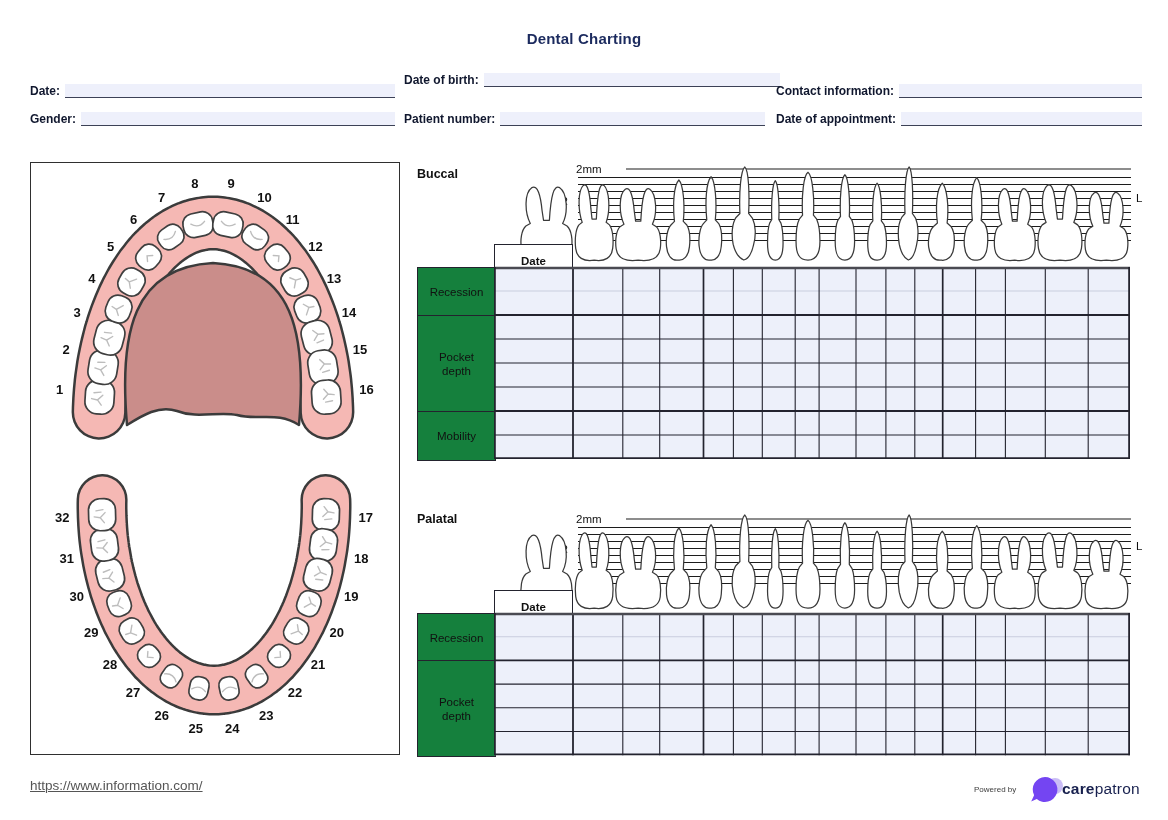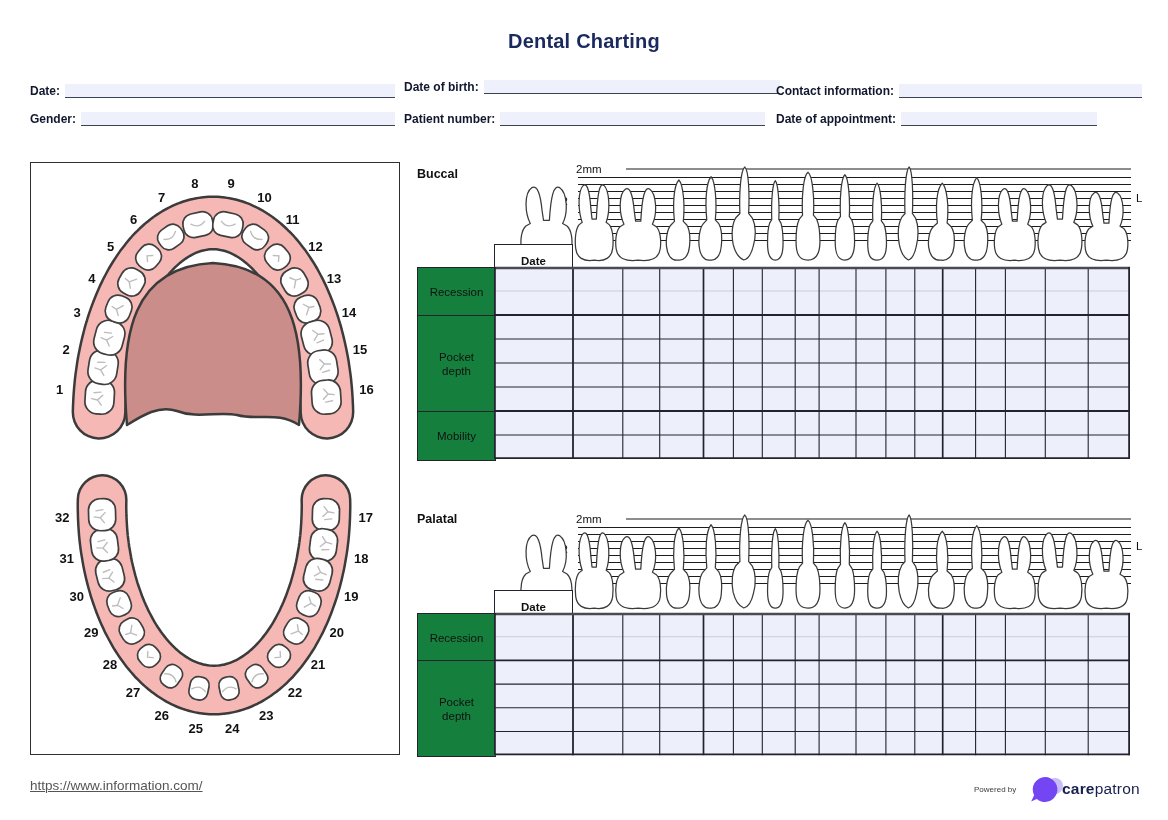--- a/index.html
+++ b/index.html
@@ -6,21 +6,21 @@
   html,body { background:#fff; }
   body {
     width:1168px; height:820px; position:relative;
     font-family:"Liberation Sans", sans-serif; color:#111;
     overflow:hidden;
   }
   svg { font-family:inherit; overflow:visible; }
   .abs { position:absolute; }
   .title {
     position:absolute; left:0; right:0; top:30px; text-align:center;
-    font-size:20px; font-weight:bold; color:#1b2a5e; letter-spacing:.2px;
+    font-size:15px; font-weight:bold; color:#1b2a5e; letter-spacing:.2px;
   }
   .fgroup { position:absolute; display:flex; align-items:flex-end; }
   .flabel { font-size:12px; font-weight:bold; color:#10172e; white-space:nowrap; padding-right:5px; line-height:14px; }
   .fline {
     flex:1; height:14px; background:#eef0fb; border:none;
     border-bottom:1.4px solid #3c4156; font:12px "Liberation Sans",sans-serif;
     padding:0 3px; outline:none;
   }
   .panel { position:absolute; left:30px; top:162px; width:370px; height:593px; border:1.5px solid #2f2f2f; background:#fff; }
   .sec-label { position:absolute; font-size:12.5px; font-weight:bold; color:#111; }
@@ -43,37 +43,37 @@
 </style>
 </head>
 <body>
 
 <h1 class="title">Dental Charting</h1>
 
 <div class="fgroup" style="left:30px;top:84px;width:365px;">
   <span class="flabel">Date:</span>
   <input class="fline" value="" style="">
 </div>
-<div class="fgroup" style="left:404px;top:80px;width:376px;align-items:flex-end;">
+<div class="fgroup" style="left:404px;top:73px;width:376px;align-items:flex-end;">
   <span class="flabel">Date of birth:</span>
   <input class="fline" value="" style="">
 </div>
 <div class="fgroup" style="left:776px;top:84px;width:366px;">
   <span class="flabel">Contact information:</span>
   <input class="fline" value="" style="">
 </div>
 <div class="fgroup" style="left:30px;top:112px;width:365px;">
   <span class="flabel">Gender:</span>
   <input class="fline" value="" style="">
 </div>
 <div class="fgroup" style="left:404px;top:112px;width:361px;">
   <span class="flabel">Patient number:</span>
   <input class="fline" value="" style="">
 </div>
-<div class="fgroup" style="left:776px;top:112px;width:321px;">
+<div class="fgroup" style="left:776px;top:112px;width:366px;">
   <span class="flabel">Date of appointment:</span>
   <input class="fline" value="" style="">
 </div>
 
 <div class="panel">
   <svg id="mouth-svg" width="367" height="590" viewBox="0 0 367 590">
       <path d="M68.1,249.2 L 68.2,244.9 L 68.4,240.6 L 68.6,236.3 L 68.9,232.0 L 69.2,227.8 L 69.6,223.5 L 70.0,219.3 L 70.5,215.1 L 71.1,210.9 L 71.7,206.7 L 72.3,202.5 L 73.0,198.4 L 73.8,194.3 L 74.6,190.3 L 75.5,186.2 L 76.4,182.2 L 77.4,178.2 L 78.4,174.3 L 79.4,170.4 L 80.6,166.6 L 81.7,162.8 L 82.9,159.0 L 84.2,155.3 L 85.5,151.6 L 86.9,148.0 L 88.3,144.5 L 89.7,141.0 L 91.2,137.5 L 92.7,134.1 L 94.3,130.8 L 95.9,127.5 L 97.6,124.3 L 99.3,121.1 L 101.0,118.0 L 102.8,115.0 L 104.6,112.1 L 106.5,109.2 L 108.4,106.4 L 110.3,103.6 L 112.3,101.0 L 114.3,98.4 L 116.3,95.8 L 118.3,93.4 L 120.4,91.0 L 122.6,88.8 L 124.7,86.6 L 126.9,84.4 L 129.1,82.4 L 131.3,80.4 L 133.6,78.6 L 135.8,76.8 L 138.1,75.1 L 140.5,73.5 L 142.8,72.0 L 145.2,70.5 L 147.5,69.2 L 149.9,67.9 L 152.3,66.8 L 154.8,65.7 L 157.2,64.7 L 159.6,63.8 L 162.1,63.0 L 164.6,62.3 L 167.0,61.7 L 169.5,61.2 L 172.0,60.8 L 174.5,60.4 L 177.0,60.2 L 179.5,60.0 L 182.0,60.0 L 184.5,60.0 L 187.0,60.2 L 189.5,60.4 L 192.0,60.8 L 194.5,61.2 L 197.0,61.7 L 199.4,62.3 L 201.9,63.0 L 204.4,63.8 L 206.8,64.7 L 209.2,65.7 L 211.7,66.8 L 214.1,67.9 L 216.5,69.2 L 218.8,70.5 L 221.2,72.0 L 223.5,73.5 L 225.9,75.1 L 228.2,76.8 L 230.4,78.6 L 232.7,80.4 L 234.9,82.4 L 237.1,84.4 L 239.3,86.6 L 241.4,88.8 L 243.6,91.0 L 245.7,93.4 L 247.7,95.8 L 249.7,98.4 L 251.7,101.0 L 253.7,103.6 L 255.6,106.4 L 257.5,109.2 L 259.4,112.1 L 261.2,115.0 L 263.0,118.0 L 264.7,121.1 L 266.4,124.3 L 268.1,127.5 L 269.7,130.8 L 271.3,134.1 L 272.8,137.5 L 274.3,141.0 L 275.7,144.5 L 277.1,148.0 L 278.5,151.6 L 279.8,155.3 L 281.1,159.0 L 282.3,162.8 L 283.4,166.6 L 284.6,170.4 L 285.6,174.3 L 286.6,178.2 L 287.6,182.2 L 288.5,186.2 L 289.4,190.3 L 290.2,194.3 L 291.0,198.4 L 291.7,202.5 L 292.3,206.7 L 292.9,210.9 L 293.5,215.1 L 294.0,219.3 L 294.4,223.5 L 294.8,227.8 L 295.1,232.0 L 295.4,236.3 L 295.6,240.6 L 295.8,244.9 L 295.9,249.2" fill="none" stroke="#3b3b3b" stroke-width="55" stroke-linecap="round" stroke-linejoin="round"></path>
       <path d="M68.1,249.2 L 68.2,244.9 L 68.4,240.6 L 68.6,236.3 L 68.9,232.0 L 69.2,227.8 L 69.6,223.5 L 70.0,219.3 L 70.5,215.1 L 71.1,210.9 L 71.7,206.7 L 72.3,202.5 L 73.0,198.4 L 73.8,194.3 L 74.6,190.3 L 75.5,186.2 L 76.4,182.2 L 77.4,178.2 L 78.4,174.3 L 79.4,170.4 L 80.6,166.6 L 81.7,162.8 L 82.9,159.0 L 84.2,155.3 L 85.5,151.6 L 86.9,148.0 L 88.3,144.5 L 89.7,141.0 L 91.2,137.5 L 92.7,134.1 L 94.3,130.8 L 95.9,127.5 L 97.6,124.3 L 99.3,121.1 L 101.0,118.0 L 102.8,115.0 L 104.6,112.1 L 106.5,109.2 L 108.4,106.4 L 110.3,103.6 L 112.3,101.0 L 114.3,98.4 L 116.3,95.8 L 118.3,93.4 L 120.4,91.0 L 122.6,88.8 L 124.7,86.6 L 126.9,84.4 L 129.1,82.4 L 131.3,80.4 L 133.6,78.6 L 135.8,76.8 L 138.1,75.1 L 140.5,73.5 L 142.8,72.0 L 145.2,70.5 L 147.5,69.2 L 149.9,67.9 L 152.3,66.8 L 154.8,65.7 L 157.2,64.7 L 159.6,63.8 L 162.1,63.0 L 164.6,62.3 L 167.0,61.7 L 169.5,61.2 L 172.0,60.8 L 174.5,60.4 L 177.0,60.2 L 179.5,60.0 L 182.0,60.0 L 184.5,60.0 L 187.0,60.2 L 189.5,60.4 L 192.0,60.8 L 194.5,61.2 L 197.0,61.7 L 199.4,62.3 L 201.9,63.0 L 204.4,63.8 L 206.8,64.7 L 209.2,65.7 L 211.7,66.8 L 214.1,67.9 L 216.5,69.2 L 218.8,70.5 L 221.2,72.0 L 223.5,73.5 L 225.9,75.1 L 228.2,76.8 L 230.4,78.6 L 232.7,80.4 L 234.9,82.4 L 237.1,84.4 L 239.3,86.6 L 241.4,88.8 L 243.6,91.0 L 245.7,93.4 L 247.7,95.8 L 249.7,98.4 L 251.7,101.0 L 253.7,103.6 L 255.6,106.4 L 257.5,109.2 L 259.4,112.1 L 261.2,115.0 L 263.0,118.0 L 264.7,121.1 L 266.4,124.3 L 268.1,127.5 L 269.7,130.8 L 271.3,134.1 L 272.8,137.5 L 274.3,141.0 L 275.7,144.5 L 277.1,148.0 L 278.5,151.6 L 279.8,155.3 L 281.1,159.0 L 282.3,162.8 L 283.4,166.6 L 284.6,170.4 L 285.6,174.3 L 286.6,178.2 L 287.6,182.2 L 288.5,186.2 L 289.4,190.3 L 290.2,194.3 L 291.0,198.4 L 291.7,202.5 L 292.3,206.7 L 292.9,210.9 L 293.5,215.1 L 294.0,219.3 L 294.4,223.5 L 294.8,227.8 L 295.1,232.0 L 295.4,236.3 L 295.6,240.6 L 295.8,244.9 L 295.9,249.2" fill="none" stroke="#f5b8b4" stroke-width="50" stroke-linecap="round" stroke-linejoin="round"></path>
       <path d="M96,262 C88,170 102,104 182,100 C262,104 276,170 268,262 C246,248 228,258 206,252 C188,248 166,256 146,248 C128,242 112,252 96,262 Z" fill="#ca8d8a" stroke="#3b3b3b" stroke-width="2.5" stroke-linejoin="round"></path>
       <g transform="translate(68.7,234.1) rotate(-86.3)">

